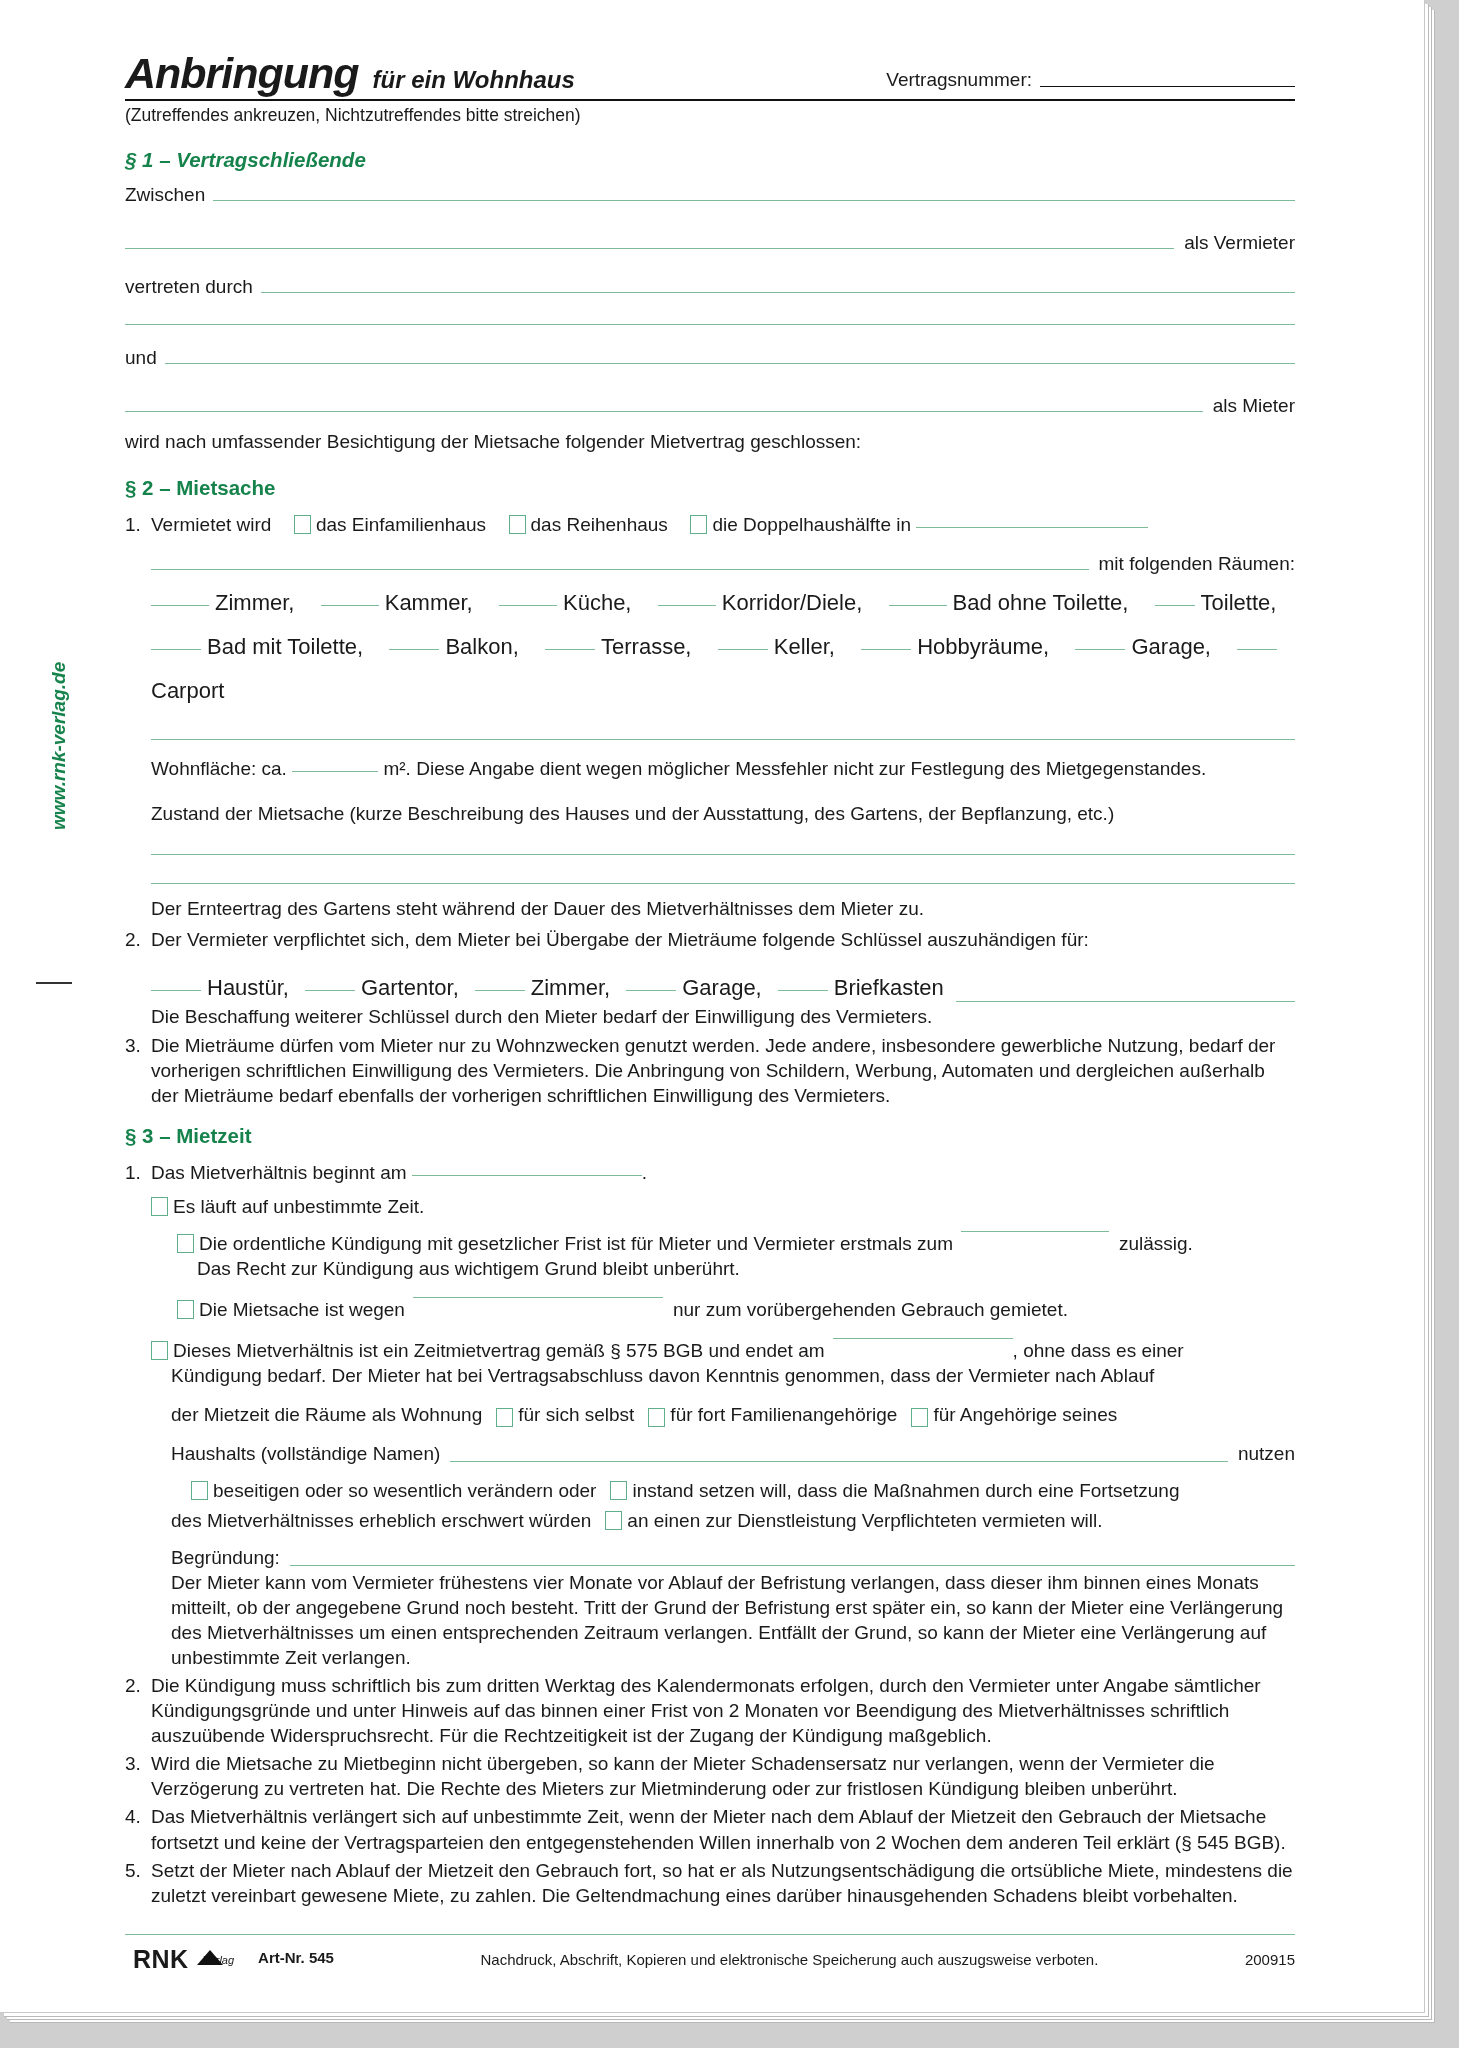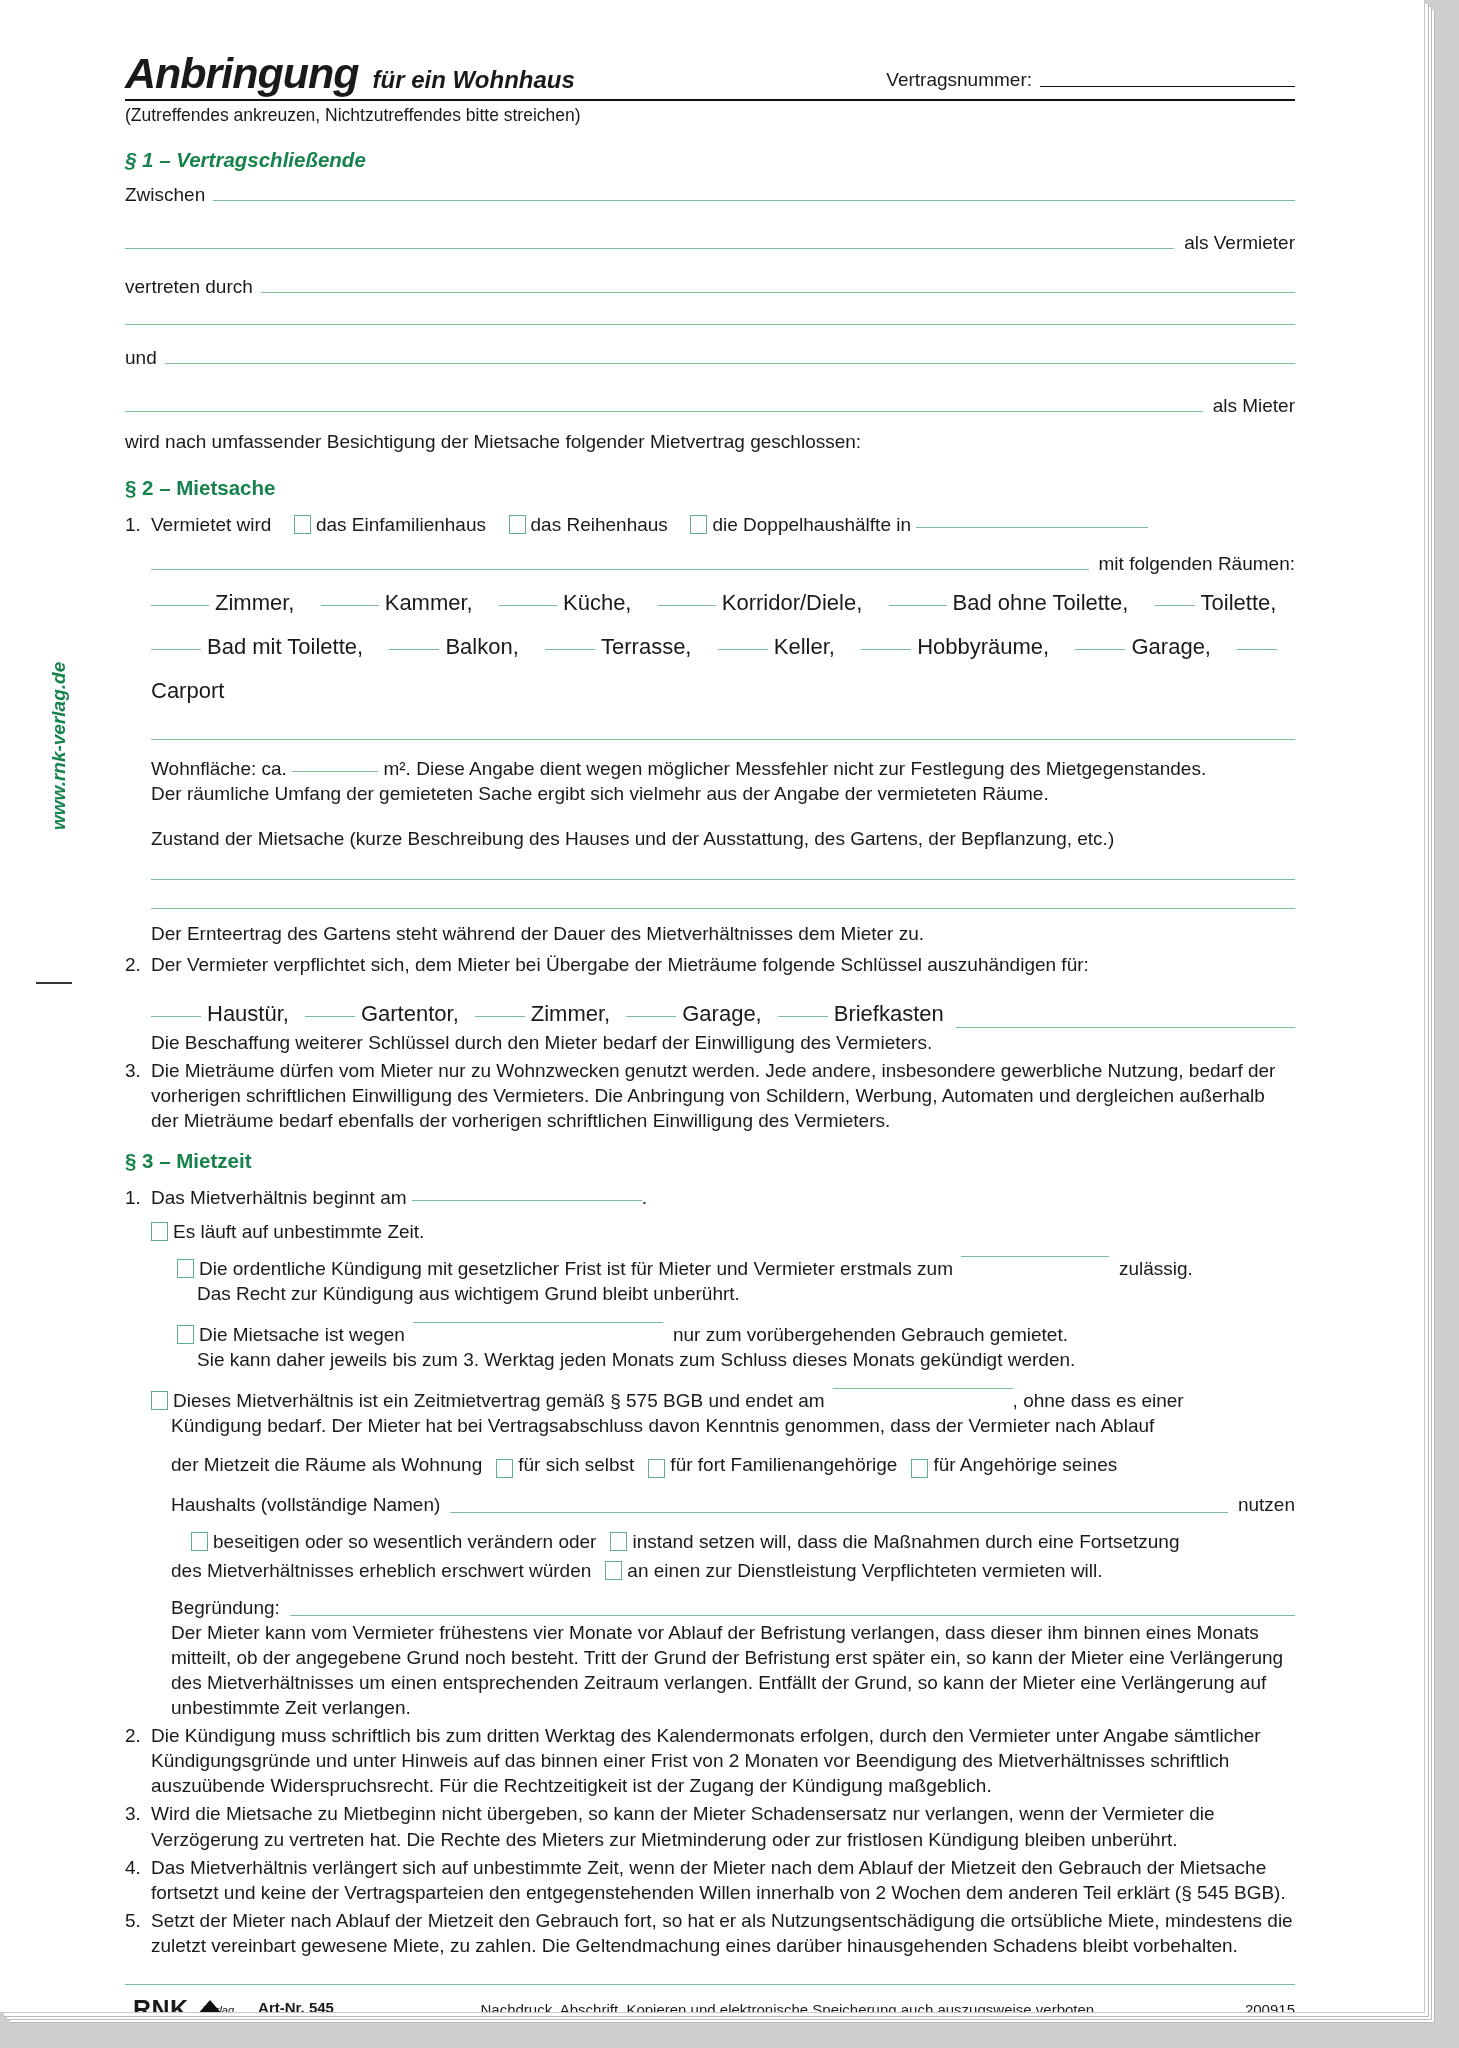--- a/index.html
+++ b/index.html
@@ -250,21 +250,20 @@
       </div>
 
       <div class="indent1" style="border-bottom:1.6px solid #7dbb99;height:0;margin-top:26px;"></div>
 
       <div class="indent1 txt" style="margin-top:16px;">
         <span>Wohnfläche: ca.</span>
         <span class="inline-rule" style="width:86px;"></span>
         <span>m².</span>
         <span>Diese Angabe dient wegen möglicher Messfehler nicht zur Festlegung des Mietgegenstandes.</span>
       </div>
-      <div class="indent1 txt">Der räumliche Umfang der gemieteten Sache ergibt sich vielmehr aus der Angabe der vermieteten Räume.</div>
 
       <div class="indent1 txt" style="margin-top:20px;">Zustand der Mietsache (kurze Beschreibung des Hauses und der Ausstattung, des Gartens, der Bepflanzung, etc.)</div>
       <div class="indent1" style="border-bottom:1.6px solid #7dbb99;height:0;margin-top:28px;"></div>
       <div class="indent1" style="border-bottom:1.6px solid #7dbb99;height:0;margin-top:28px;"></div>
 
       <div class="indent1 txt" style="margin-top:12px;">Der Ernteertrag des Gartens steht während der Dauer des Mietverhältnisses dem Mieter zu.</div>
 
       <div class="nitem" style="margin-top:6px;">
         <span class="num">2.</span>
         <span class="body">Der Vermieter verpflichtet sich, dem Mieter bei Übergabe der Mieträume folgende Schlüssel auszuhändigen für:</span>
@@ -317,21 +316,20 @@
         <div class="txt" style="margin-left:20px;">Das Recht zur Kündigung aus wichtigem Grund bleibt unberührt.</div>
       </div>
 
       <div class="indent2" style="margin-top:16px;">
         <div class="cbrow">
           <span class="cb"></span>
           <span>Die Mietsache ist wegen</span>
           <span class="inline-rule" style="width:250px;margin-left:8px;"></span>
           <span style="margin-left:10px;">nur zum vorübergehenden Gebrauch gemietet.</span>
         </div>
-        <div class="txt" style="margin-left:20px;">Sie kann daher jeweils bis zum 3. Werktag jeden Monats zum Schluss dieses Monats gekündigt werden.</div>
       </div>
 
       <div class="indent1" style="margin-top:16px;">
         <div class="cbrow">
           <span class="cb"></span>
           <span>Dieses Mietverhältnis ist ein Zeitmietvertrag gemäß § 575 BGB und endet am</span>
           <span class="inline-rule" style="width:180px;margin-left:8px;"></span>
           <span>, ohne dass es einer</span>
         </div>
         <div class="txt" style="margin-left:20px;">Kündigung bedarf. Der Mieter hat bei Vertragsabschluss davon Kenntnis genommen, dass der Vermieter nach Ablauf</div>

